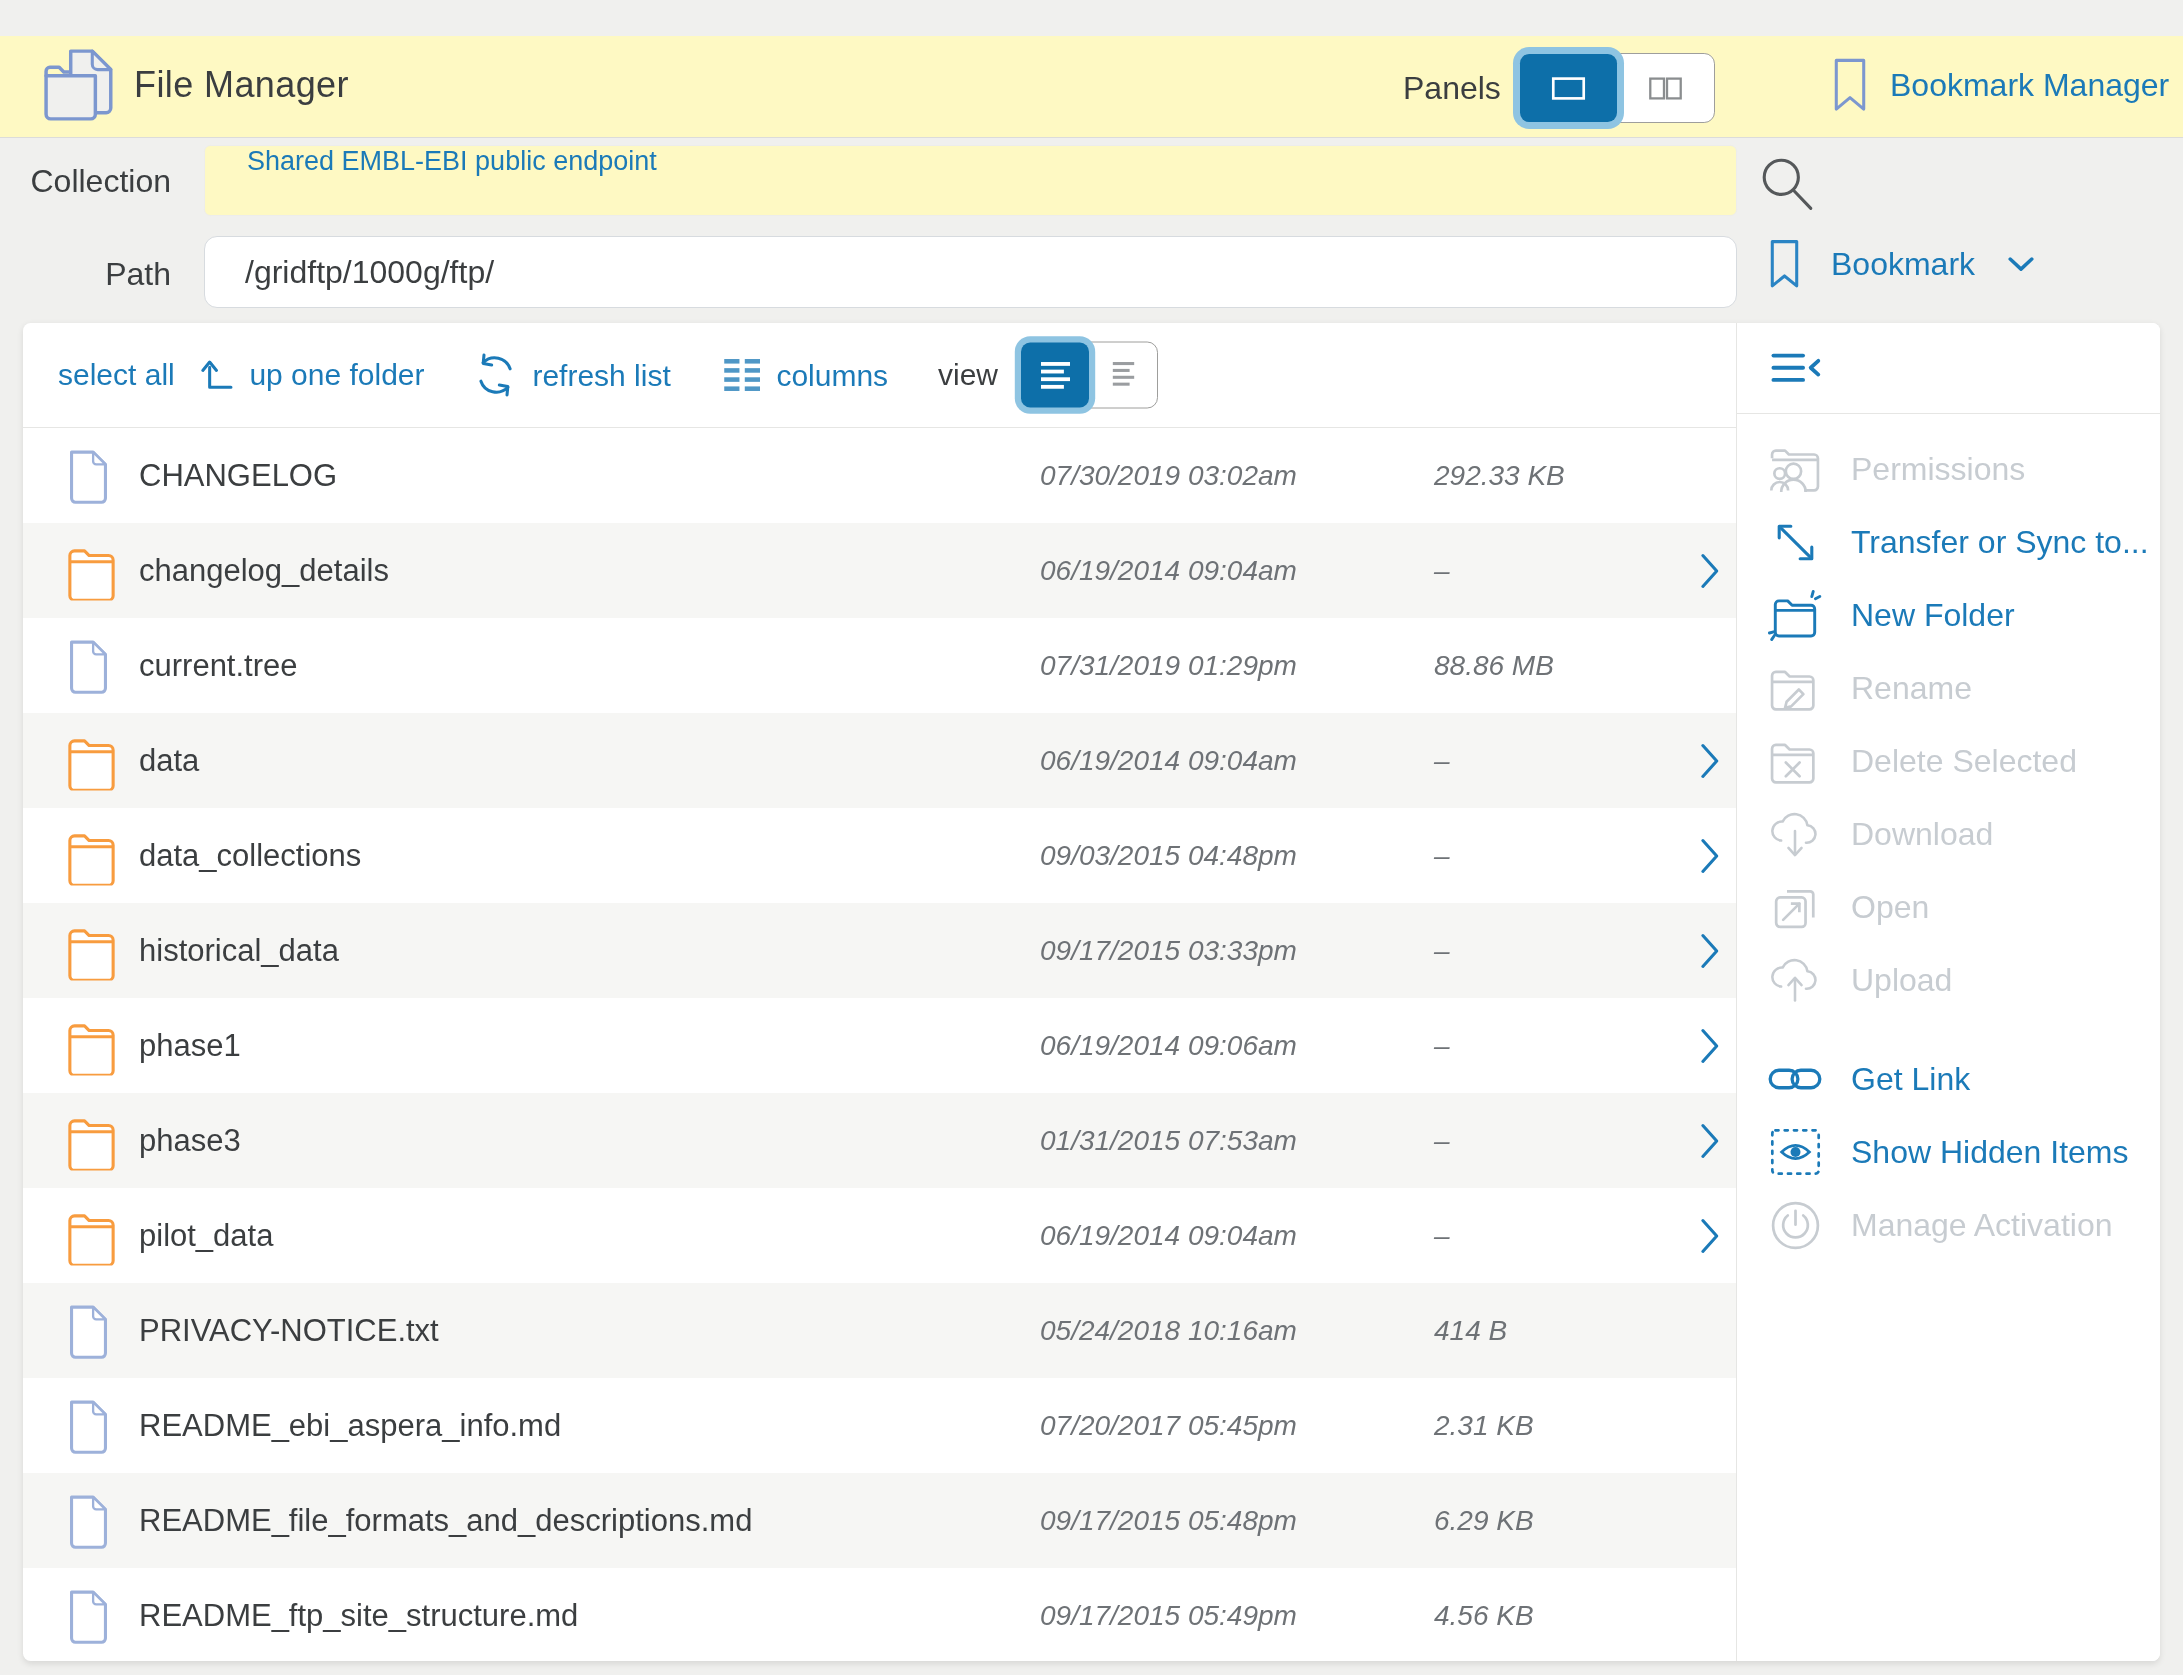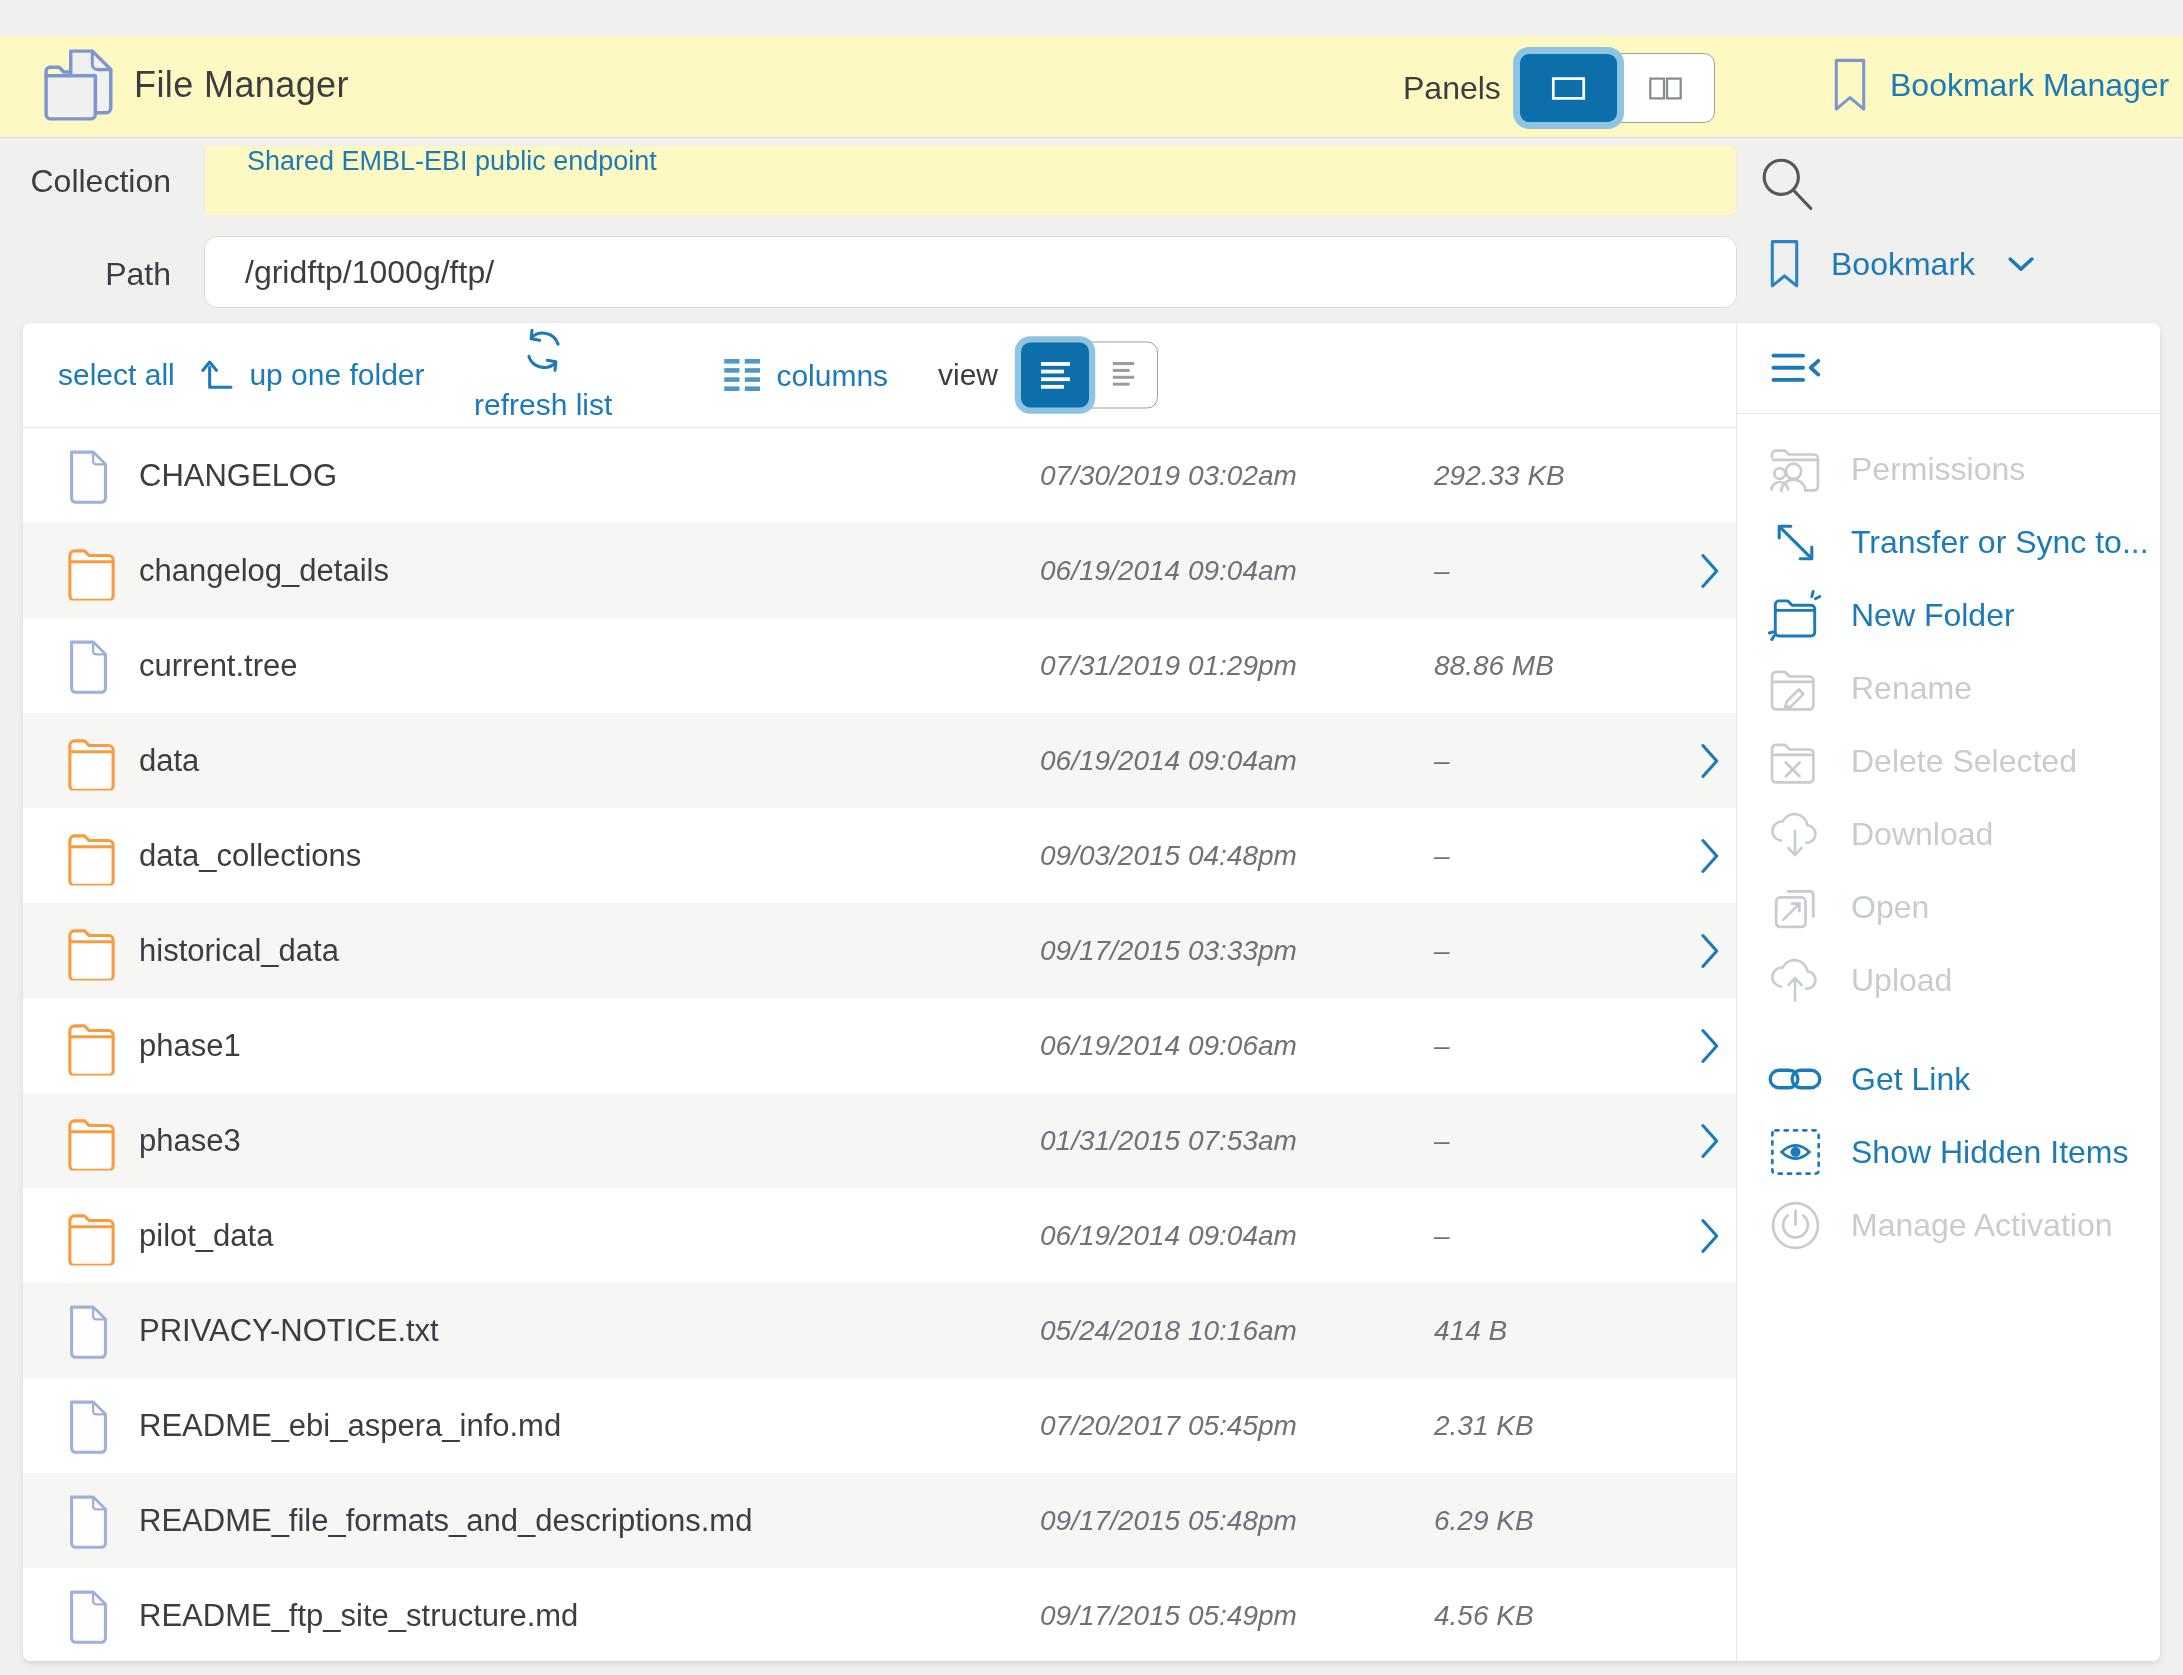--- a/index.html
+++ b/index.html
@@ -51,21 +51,21 @@
            overflow: hidden; }
   .file-area { position: absolute; left: 0; top: 0; width: 1714px; height: 100%; }
 
   
   .toolbar { position: relative; height: 105px; border-bottom: 1.5px solid #e6e6e4; }
   .tb { position: absolute; top: 50%; transform: translateY(-50%); display: flex;
         align-items: center; gap: 15.4px; font-size: 30px; color: #1b7ab8; cursor: pointer;
         background: none; border: none; font-family: "Liberation Sans", sans-serif; }
   .tb-select { left: 35px; }
   .tb-up { left: 176px; }
-  .tb-refresh { left: 451px; flex-direction: column; }
+  .tb-refresh { left: 451px; }
   .tb-cols { left: 701px; }
   .tb-viewlabel { left: 915px; color: #3b3e40; cursor: default; }
   .view-toggle { position: absolute; left: 997px; top: 50%; transform: translateY(-50%); }
   .view-toggle .toggle-btn { width: 68px; height: 65px; }
   .view-toggle .toggle-btn.selected { box-shadow: 0 0 0 6.2px #8ec4e2; }
 
   
   .row { position: relative; height: 95px; cursor: pointer; }
   .row:nth-child(even) { background: #f6f6f4; }
   .fi { position: absolute; top: 50%; transform: translateY(-50%); }

